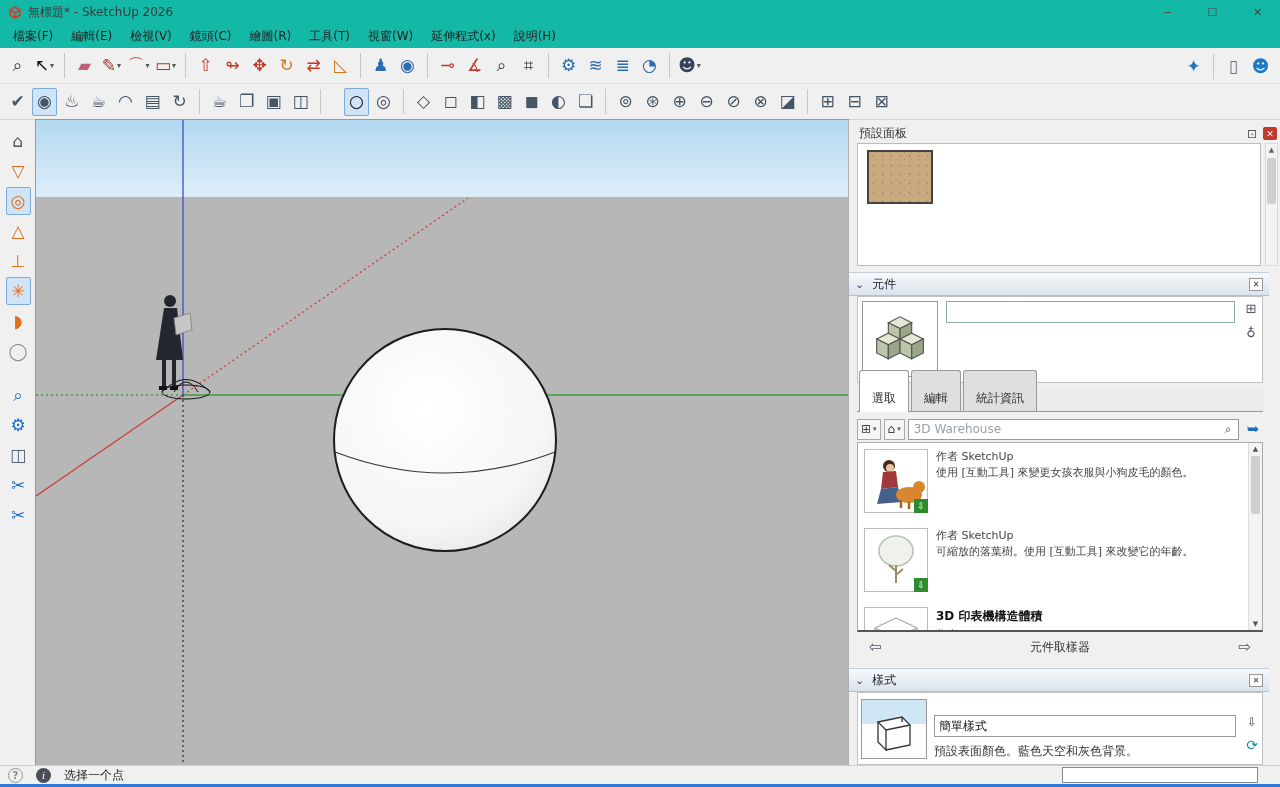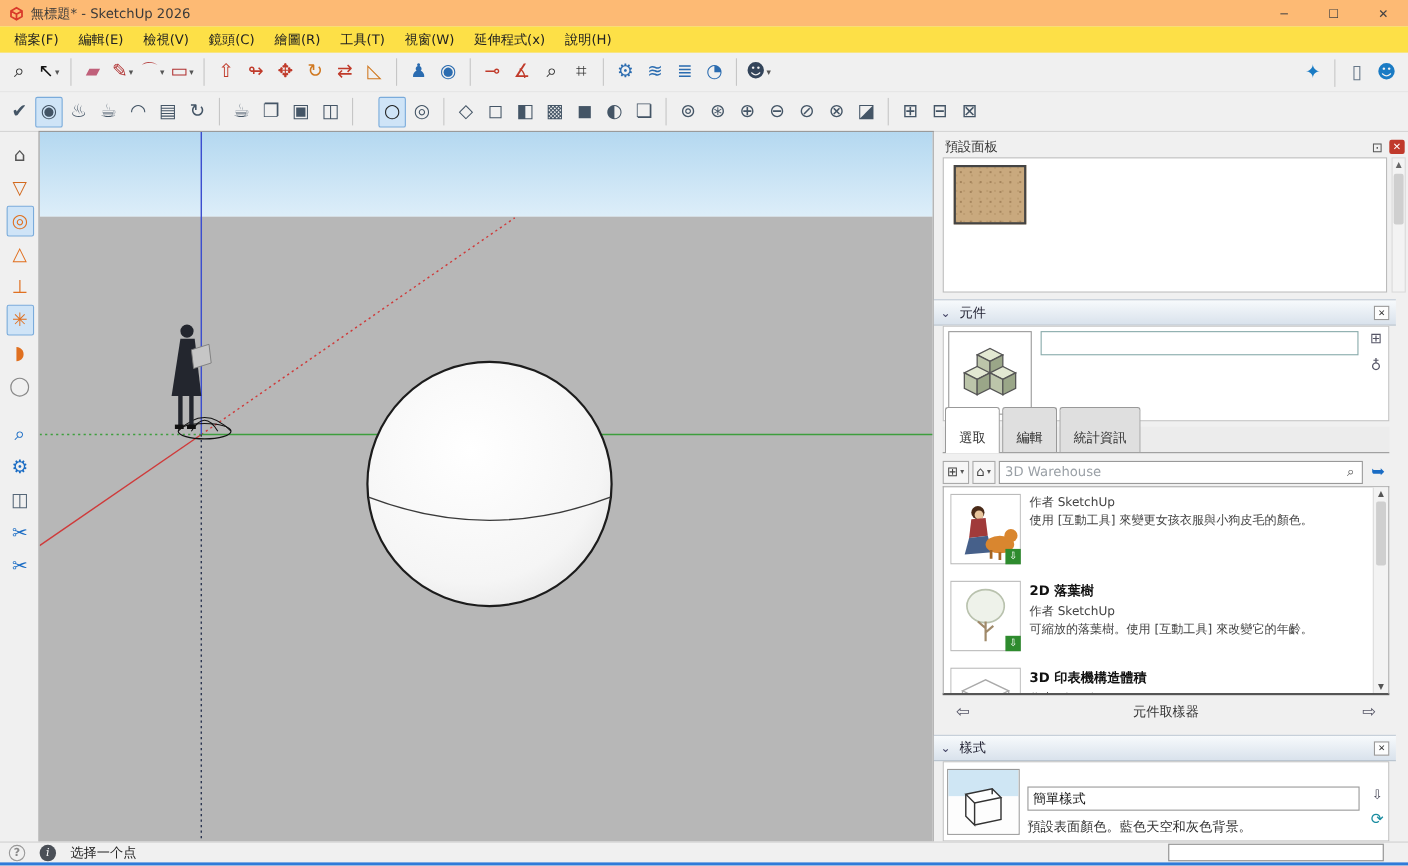--- a/index.html
+++ b/index.html
@@ -1,28 +1,28 @@
 <!DOCTYPE html>
 <html><head>
 <meta charset="utf-8">
 <style>
   * { margin:0; padding:0; box-sizing:border-box; }
   html,body { background:#dcdcdc; }
   body { font-family:"DejaVu Sans","Liberation Sans",sans-serif; font-size:12px; color:#222; }
   #app { position:relative; width:1280px; height:787px; background:#f0f0f0; overflow:hidden; user-select:none; }
 
   
-  .titlebar { position:absolute; top:0; left:0; width:1280px; height:24px; background:#fdba74; display:flex; align-items:center; }
+  .titlebar { position:absolute; top:0; left:0; width:1280px; height:24px; background:#14b8a6; display:flex; align-items:center; }
   .titlebar .logo { margin:0 6px 0 8px; display:flex; }
   .titlebar .title { color:#3a3a3a; font-size:12px; }
   .wincontrols { position:absolute; right:0; top:0; height:24px; display:flex; }
   .winbtn { width:45px; height:24px; display:flex; align-items:center; justify-content:center; color:#444; font-size:11px; }
 
   
-  .menubar { position:absolute; top:24px; left:0; width:1280px; height:24px; background:#fde047; display:flex; align-items:center; padding-left:4px; }
+  .menubar { position:absolute; top:24px; left:0; width:1280px; height:24px; background:#14b8a6; display:flex; align-items:center; padding-left:4px; }
   .menuitem { padding:0 9px; line-height:24px; color:#222; cursor:default; }
 
   
   .toolbar { position:absolute; left:0; width:1280px; height:36px; background:#f0f0f0; display:flex; align-items:center; padding-left:4px; }
   #toolbar1 { top:48px; border-bottom:1px solid #e2e2e2; }
   #toolbar2 { top:84px; border-bottom:1px solid #d5d5d5; }
   .ticon { min-width:25px; height:28px; display:inline-flex; align-items:center; justify-content:center; font-size:17px; line-height:1; margin:0 1px; border:1px solid transparent; border-radius:2px; cursor:default; }
   .ticon.sel { background:#cfe4f7; border-color:#7aabdb; }
   .ticon .dd { font-size:8px; color:#555; margin-left:1px; }
   .tsep { width:1px; height:25px; background:#c6c6c6; margin:0 6px; display:inline-block; flex:0 0 auto; }
@@ -517,21 +517,20 @@
       <div class="citem">
         <div class="cthumb">
           <svg width="62" height="62" viewBox="0 0 62 62">
             <rect width="62" height="62" fill="#ffffff"></rect>
             <ellipse cx="31" cy="22" rx="17" ry="15" fill="#eef2ea" stroke="#b9c2ae" stroke-width="1.5"></ellipse>
             <path d="M31,36 L31,54 M31,42 L24,36 M31,46 L38,40" stroke="#a08a6a" stroke-width="2" fill="none"></path>
           </svg>
           <span class="badge">⇩</span>
         </div>
         <div class="cmeta">
-          <div class="ctitle">2D 落葉樹</div>
           <div class="cauthor">作者 SketchUp</div>
           <div class="cdesc">可縮放的落葉樹。使用 [互動工具] 來改變它的年齡。</div>
         </div>
       </div>
       <div class="citem">
         <div class="cthumb">
           <svg width="62" height="62" viewBox="0 0 62 62">
             <rect width="62" height="62" fill="#ffffff"></rect>
             <polygon points="10,20 31,10 52,20 31,30" fill="none" stroke="#aaa" stroke-width="1.2"></polygon>
             <path d="M10,20 L10,46 L31,56 L31,30 M52,20 L52,46 L31,56" fill="none" stroke="#aaa" stroke-width="1.2"></path>

